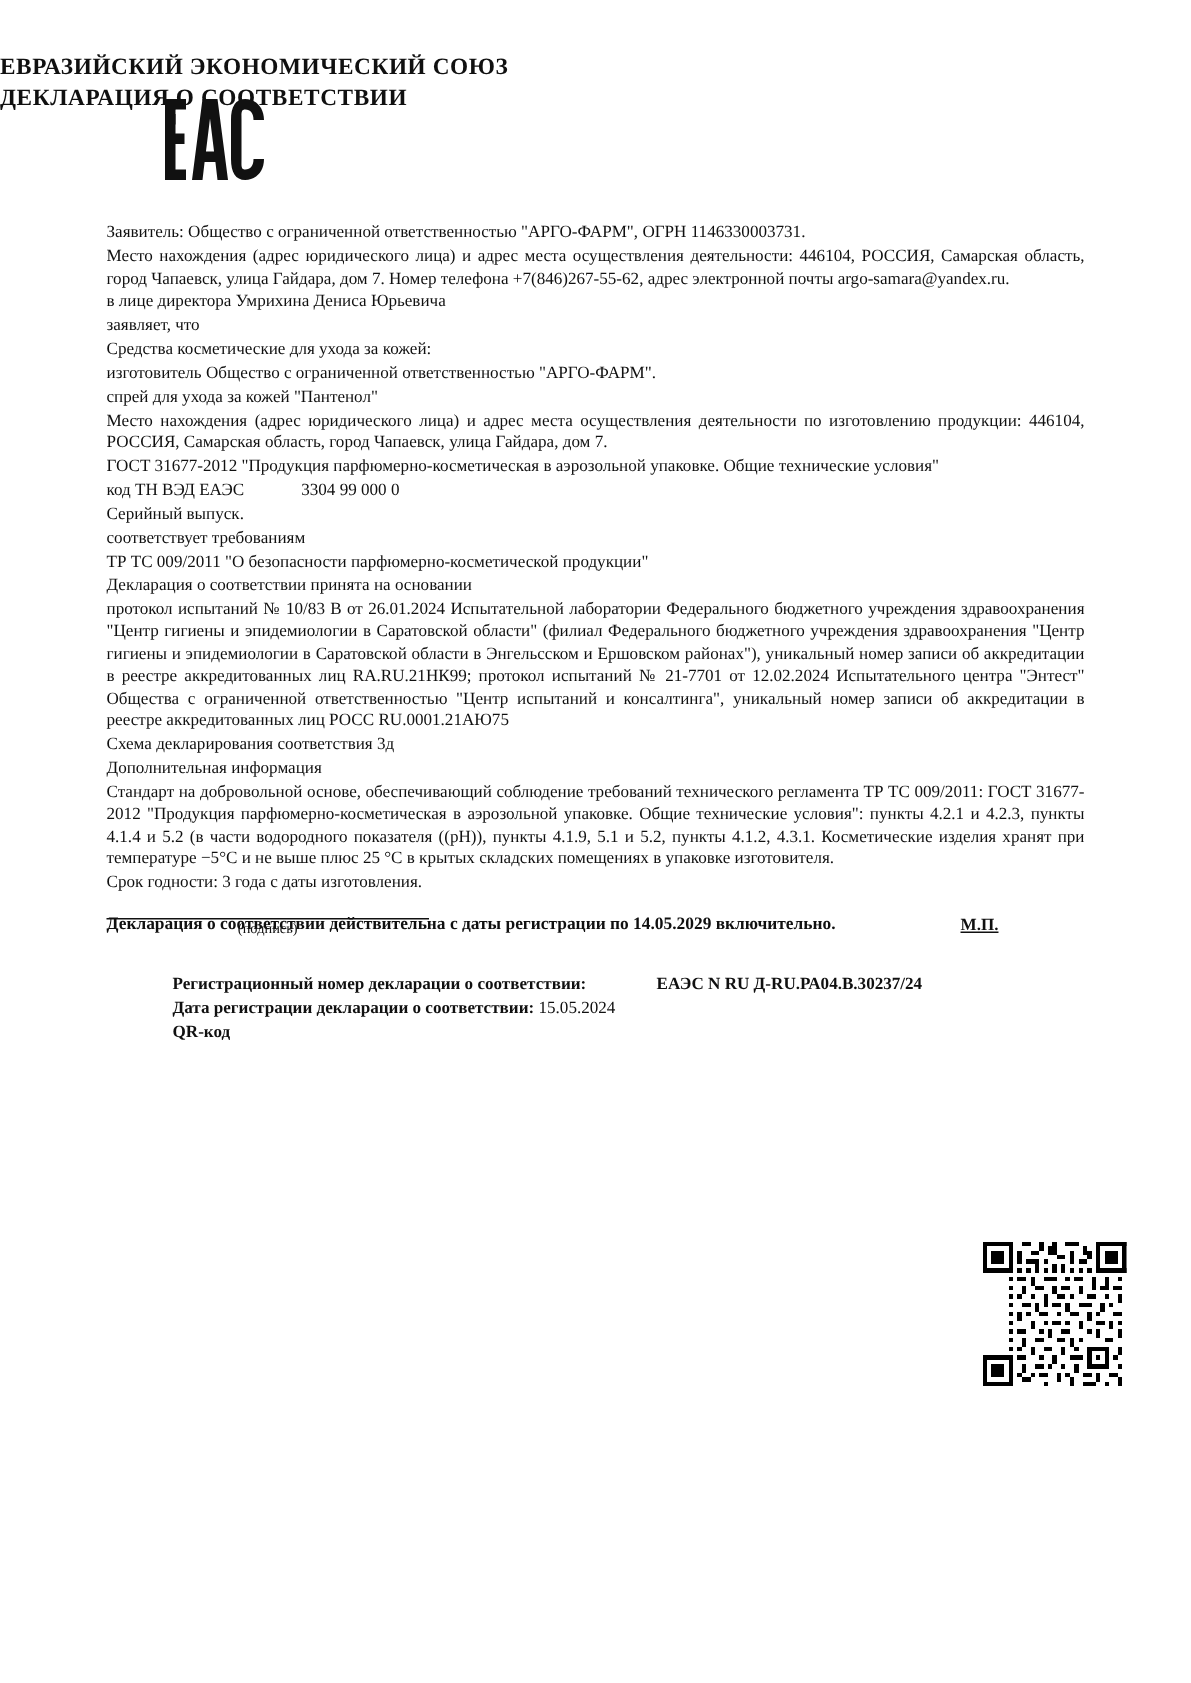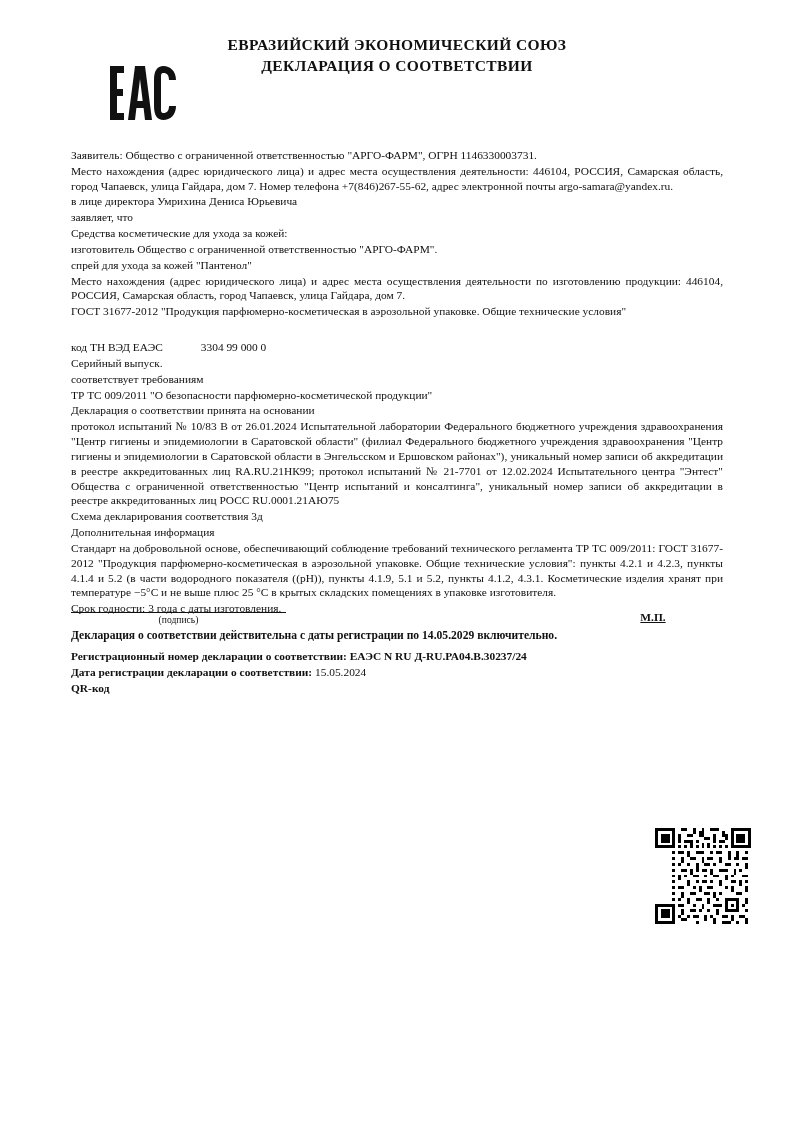--- a/index.html
+++ b/index.html
@@ -20,21 +20,20 @@
     width: 794px;
     height: 1122px;
     box-sizing: border-box;
     padding: 0;
   }
   .header-block {
     position: absolute;
     top: 34px;
     left: 0;
     width: 794px;
-    text-align: center;
   }
   .title-line {
     font-size: 15.5px;
     font-weight: bold;
     letter-spacing: 0.4px;
     line-height: 1.38;
     text-transform: uppercase;
   }
   .eac-mark {
     position: absolute;
@@ -50,21 +49,21 @@
     width: 652px;
     font-size: 11.4px;
     line-height: 1.30;
     text-align: justify;
   }
   p {
     margin: 0 0 0 0;
   }
   .b { font-weight: normal; }
   .row { margin-bottom: 1px; }
-  .nowrap-val { display: inline-block; margin-left: 38px; margin-top: 20px; }
+  .nowrap-val { display: inline-block; margin-left: 38px; }
   .valid-line {
     margin-top: 12px;
     font-weight: bold;
     font-size: 11.6px;
     text-align: left;
   }
   .sign-area {
     position: absolute;
     top: 597px;
     left: 71px;
@@ -100,21 +99,21 @@
     padding-bottom: 1px;
   }
   .reg-block {
     position: absolute;
     top: 648px;
     left: 71px;
     width: 652px;
     font-size: 11.4px;
     line-height: 1.42;
   }
-  .reg-block .lbl { font-weight: bold; }
+  .reg-block .lbl { font-weight: bold; margin-left: 44px; }
   .qr {
     position: absolute;
     left: 655px;
     top: 828px;
     width: 96px;
     height: 96px;
   }
   .qr svg { display: block; }
   .eac-mark svg { display: block; }
 </style>

